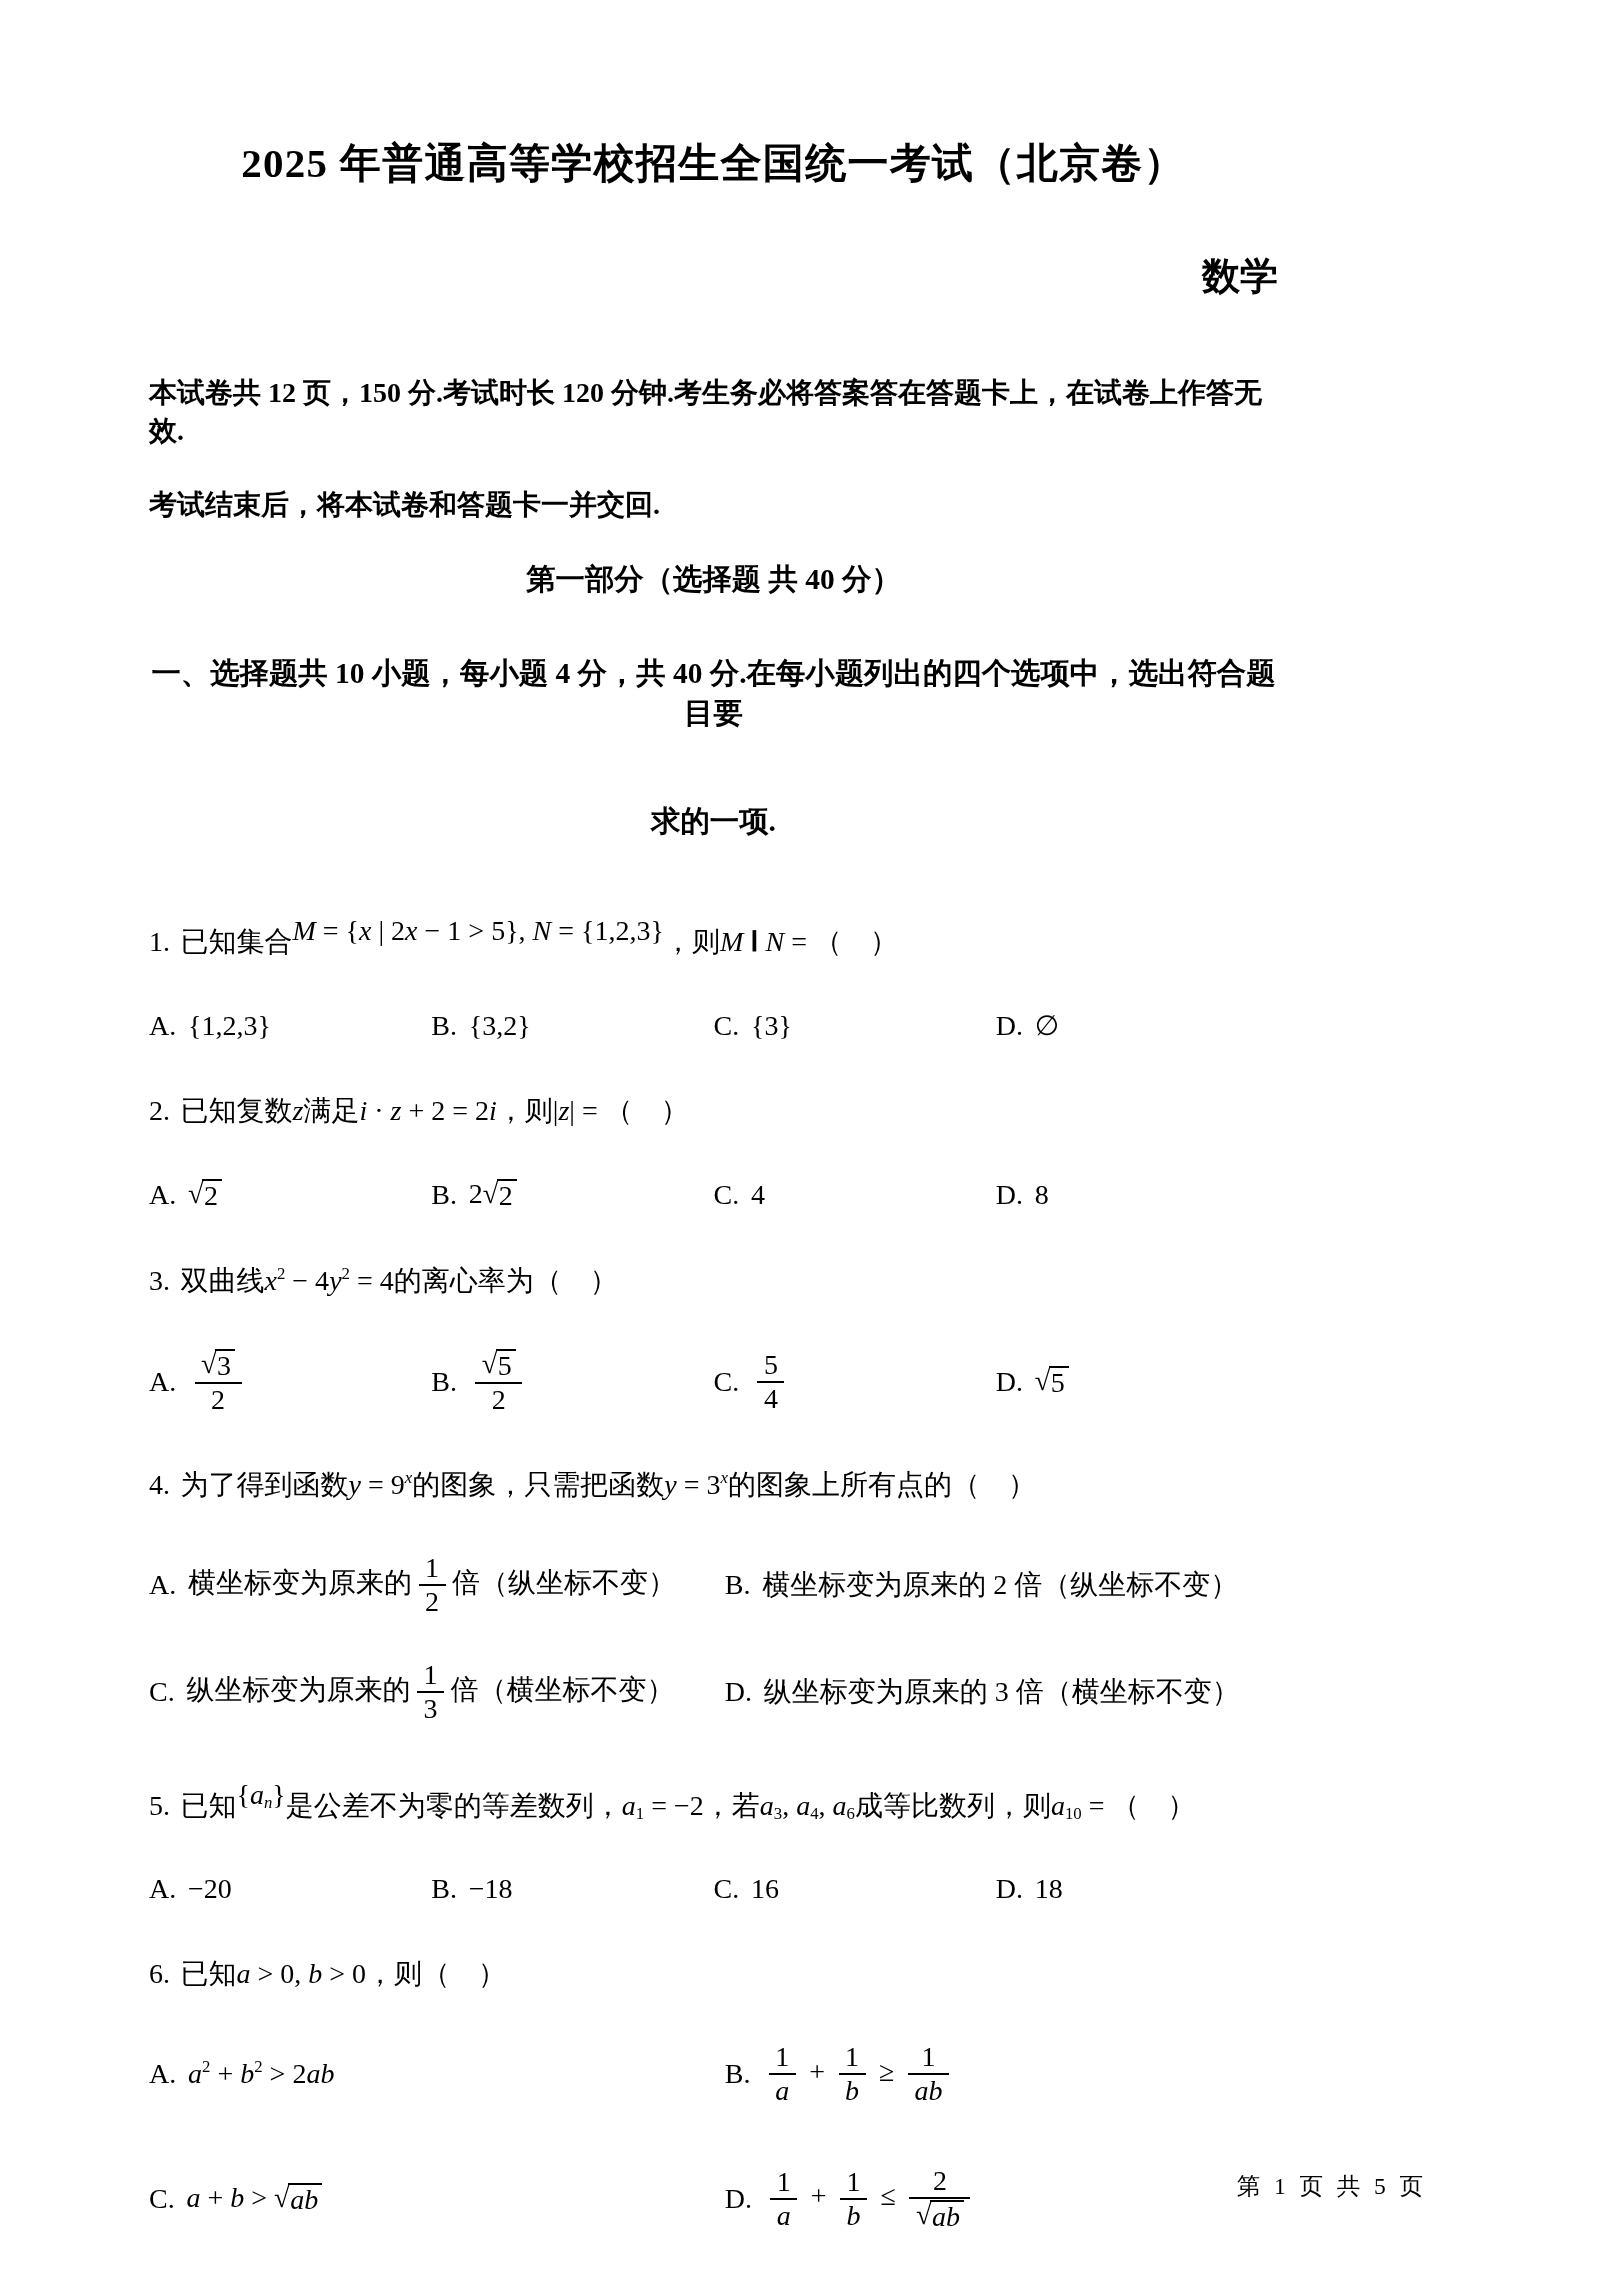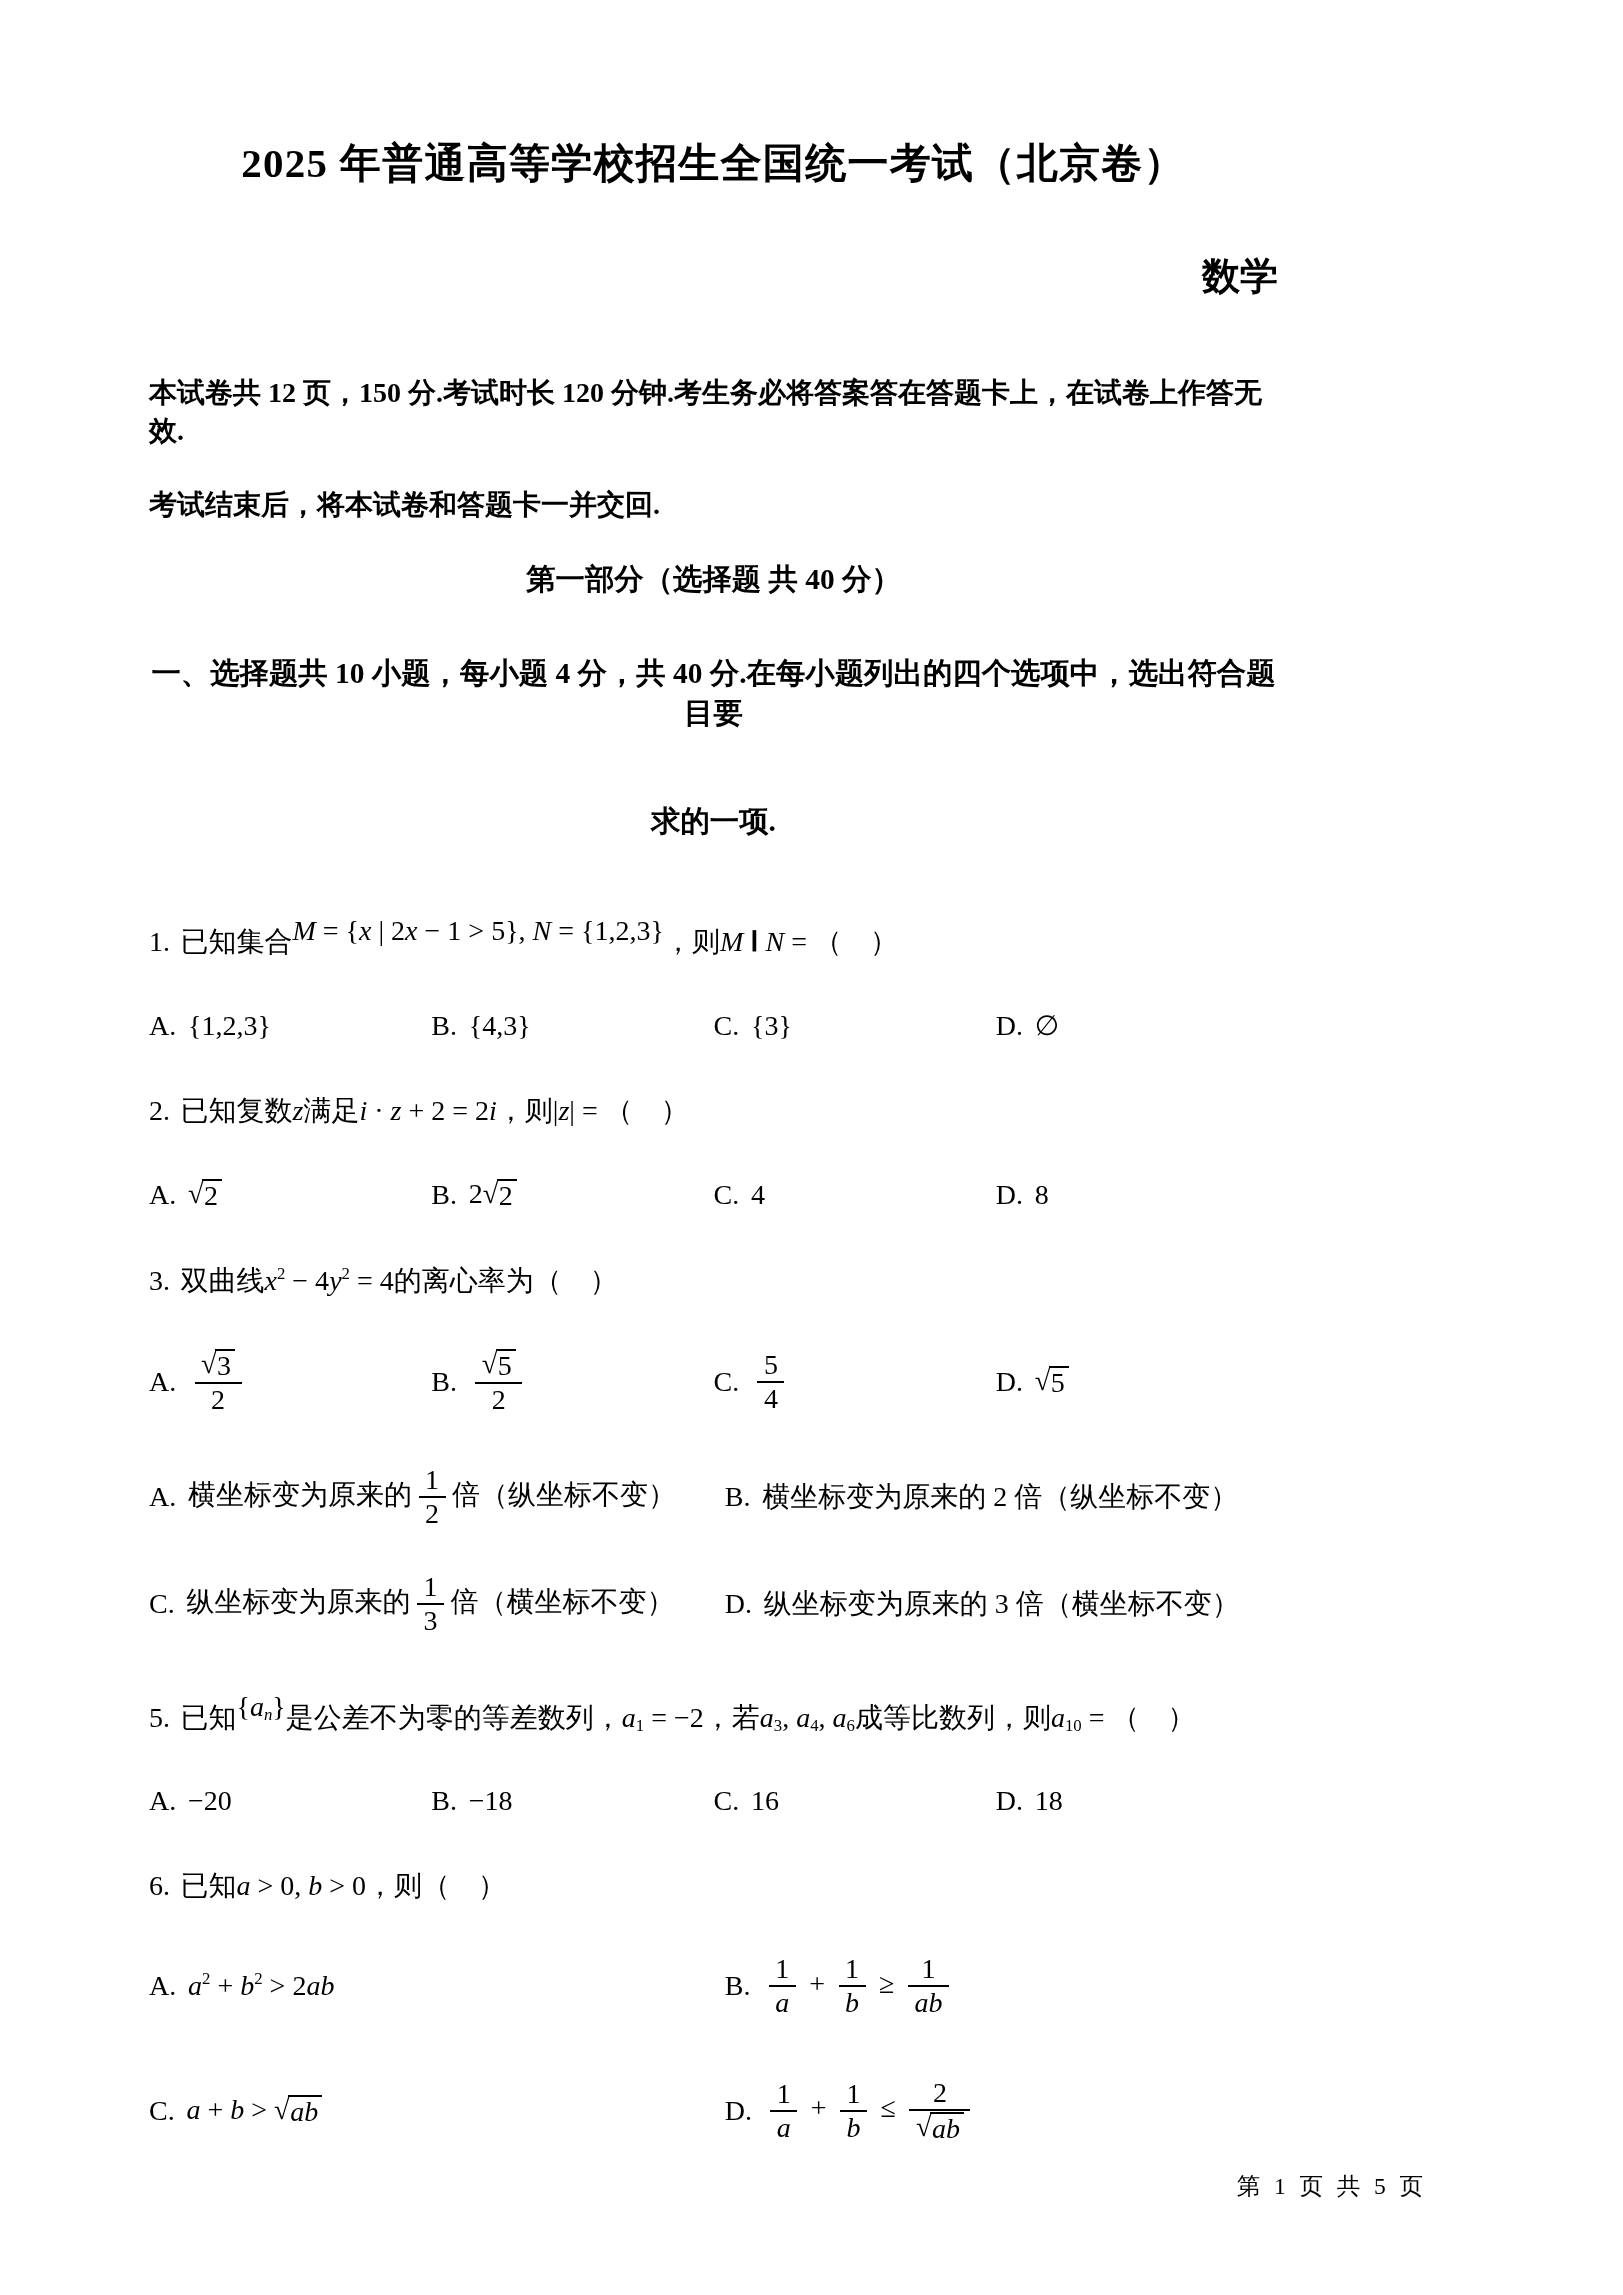--- a/index.html
+++ b/index.html
@@ -101,21 +101,21 @@
   <div id="questions">
       <div class="question">
         <div class="q-stem"><span class="q-num">1.</span><span class="tk cn">已知集合</span><span class="raise"><span class="tk it">M</span><span class="tk up"> = {</span><span class="tk it">x</span><span class="tk up"> | 2</span><span class="tk it">x</span><span class="tk up"> − 1 &gt; 5}, </span><span class="tk it">N</span><span class="tk up"> = {1,2,3}</span></span><span class="tk cn">，则</span><span class="tk it">M</span><span class="tk bar"> Ⅰ </span><span class="tk it">N</span><span class="tk up"> = （　）</span></div>
         <div class="opts-row">
           <div class="opt">
             <span class="opt-label">A.</span>
             <span class="opt-content"><span class="tk up">{1,2,3}</span></span>
           </div>
           <div class="opt">
             <span class="opt-label">B.</span>
-            <span class="opt-content"><span class="tk up">{4,3}</span></span>
+            <span class="opt-content"><span class="tk up">{3,2}</span></span>
           </div>
           <div class="opt">
             <span class="opt-label">C.</span>
             <span class="opt-content"><span class="tk up">{3}</span></span>
           </div>
           <div class="opt">
             <span class="opt-label">D.</span>
             <span class="opt-content"><span class="tk up">∅</span></span>
           </div>
         </div>
@@ -171,20 +171,21 @@
           <div class="opt">
             <span class="opt-label">D.</span>
             <span class="opt-content"><span class="sqrt">
                 <span class="radsym">√</span>
                 <span class="radicand"><span class="tk up">5</span></span>
               </span></span>
           </div>
         </div>
       </div>
       <div class="question">
+        <div class="q-stem"><span class="q-num">4.</span><span class="tk cn">为了得到函数</span><span class="tk it">y</span><span class="tk up"> = 9</span><sup class="tk-sup"><span class="tk it">x</span></sup><span class="tk cn">的图象，只需把函数</span><span class="tk it">y</span><span class="tk up"> = 3</span><sup class="tk-sup"><span class="tk it">x</span></sup><span class="tk cn">的图象上所有点的（　）</span></div>
         <div class="opts-grid">
           <div class="opt">
             <span class="opt-label">A.</span>
             <span class="opt-content"><span class="tk cn">横坐标变为原来的</span><span class="frac"><span class="num"><span class="tk up">1</span></span><span class="den"><span class="tk up">2</span></span></span><span class="tk cn">倍（纵坐标不变）</span></span>
           </div>
           <div class="opt">
             <span class="opt-label">B.</span>
             <span class="opt-content"><span class="tk cn">横坐标变为原来的 2 倍（纵坐标不变）</span></span>
           </div>
           <div class="opt">

